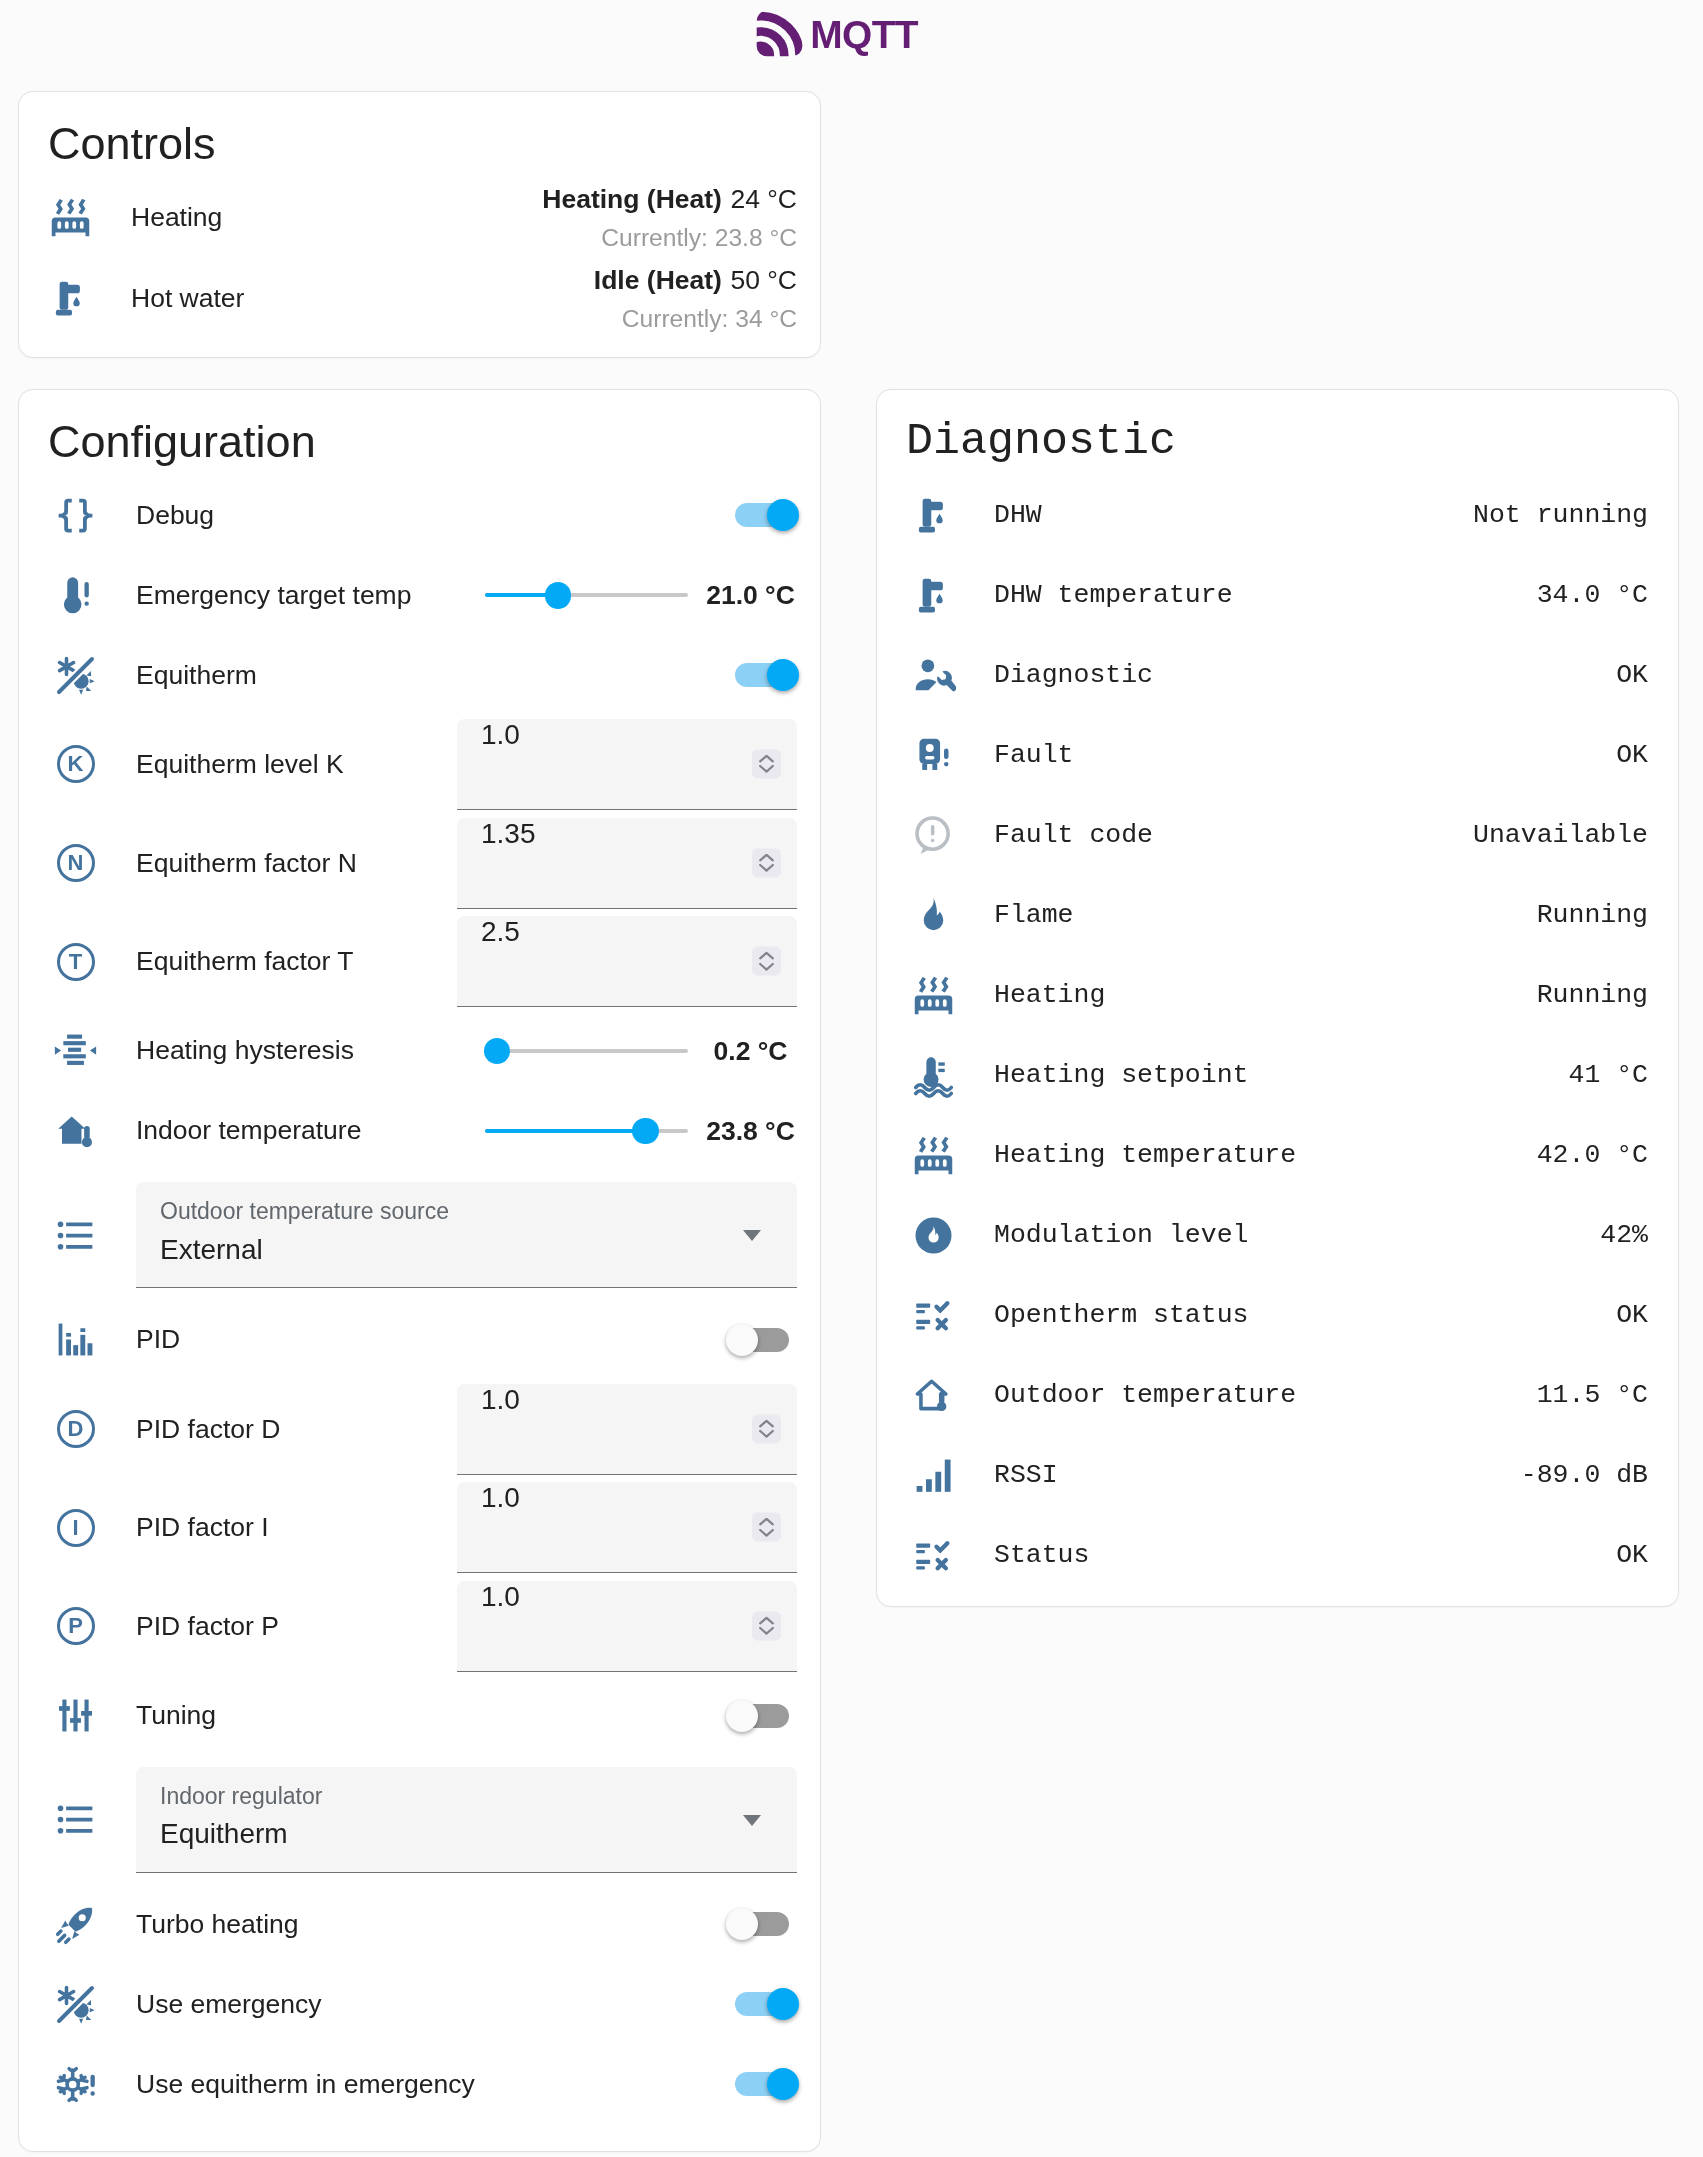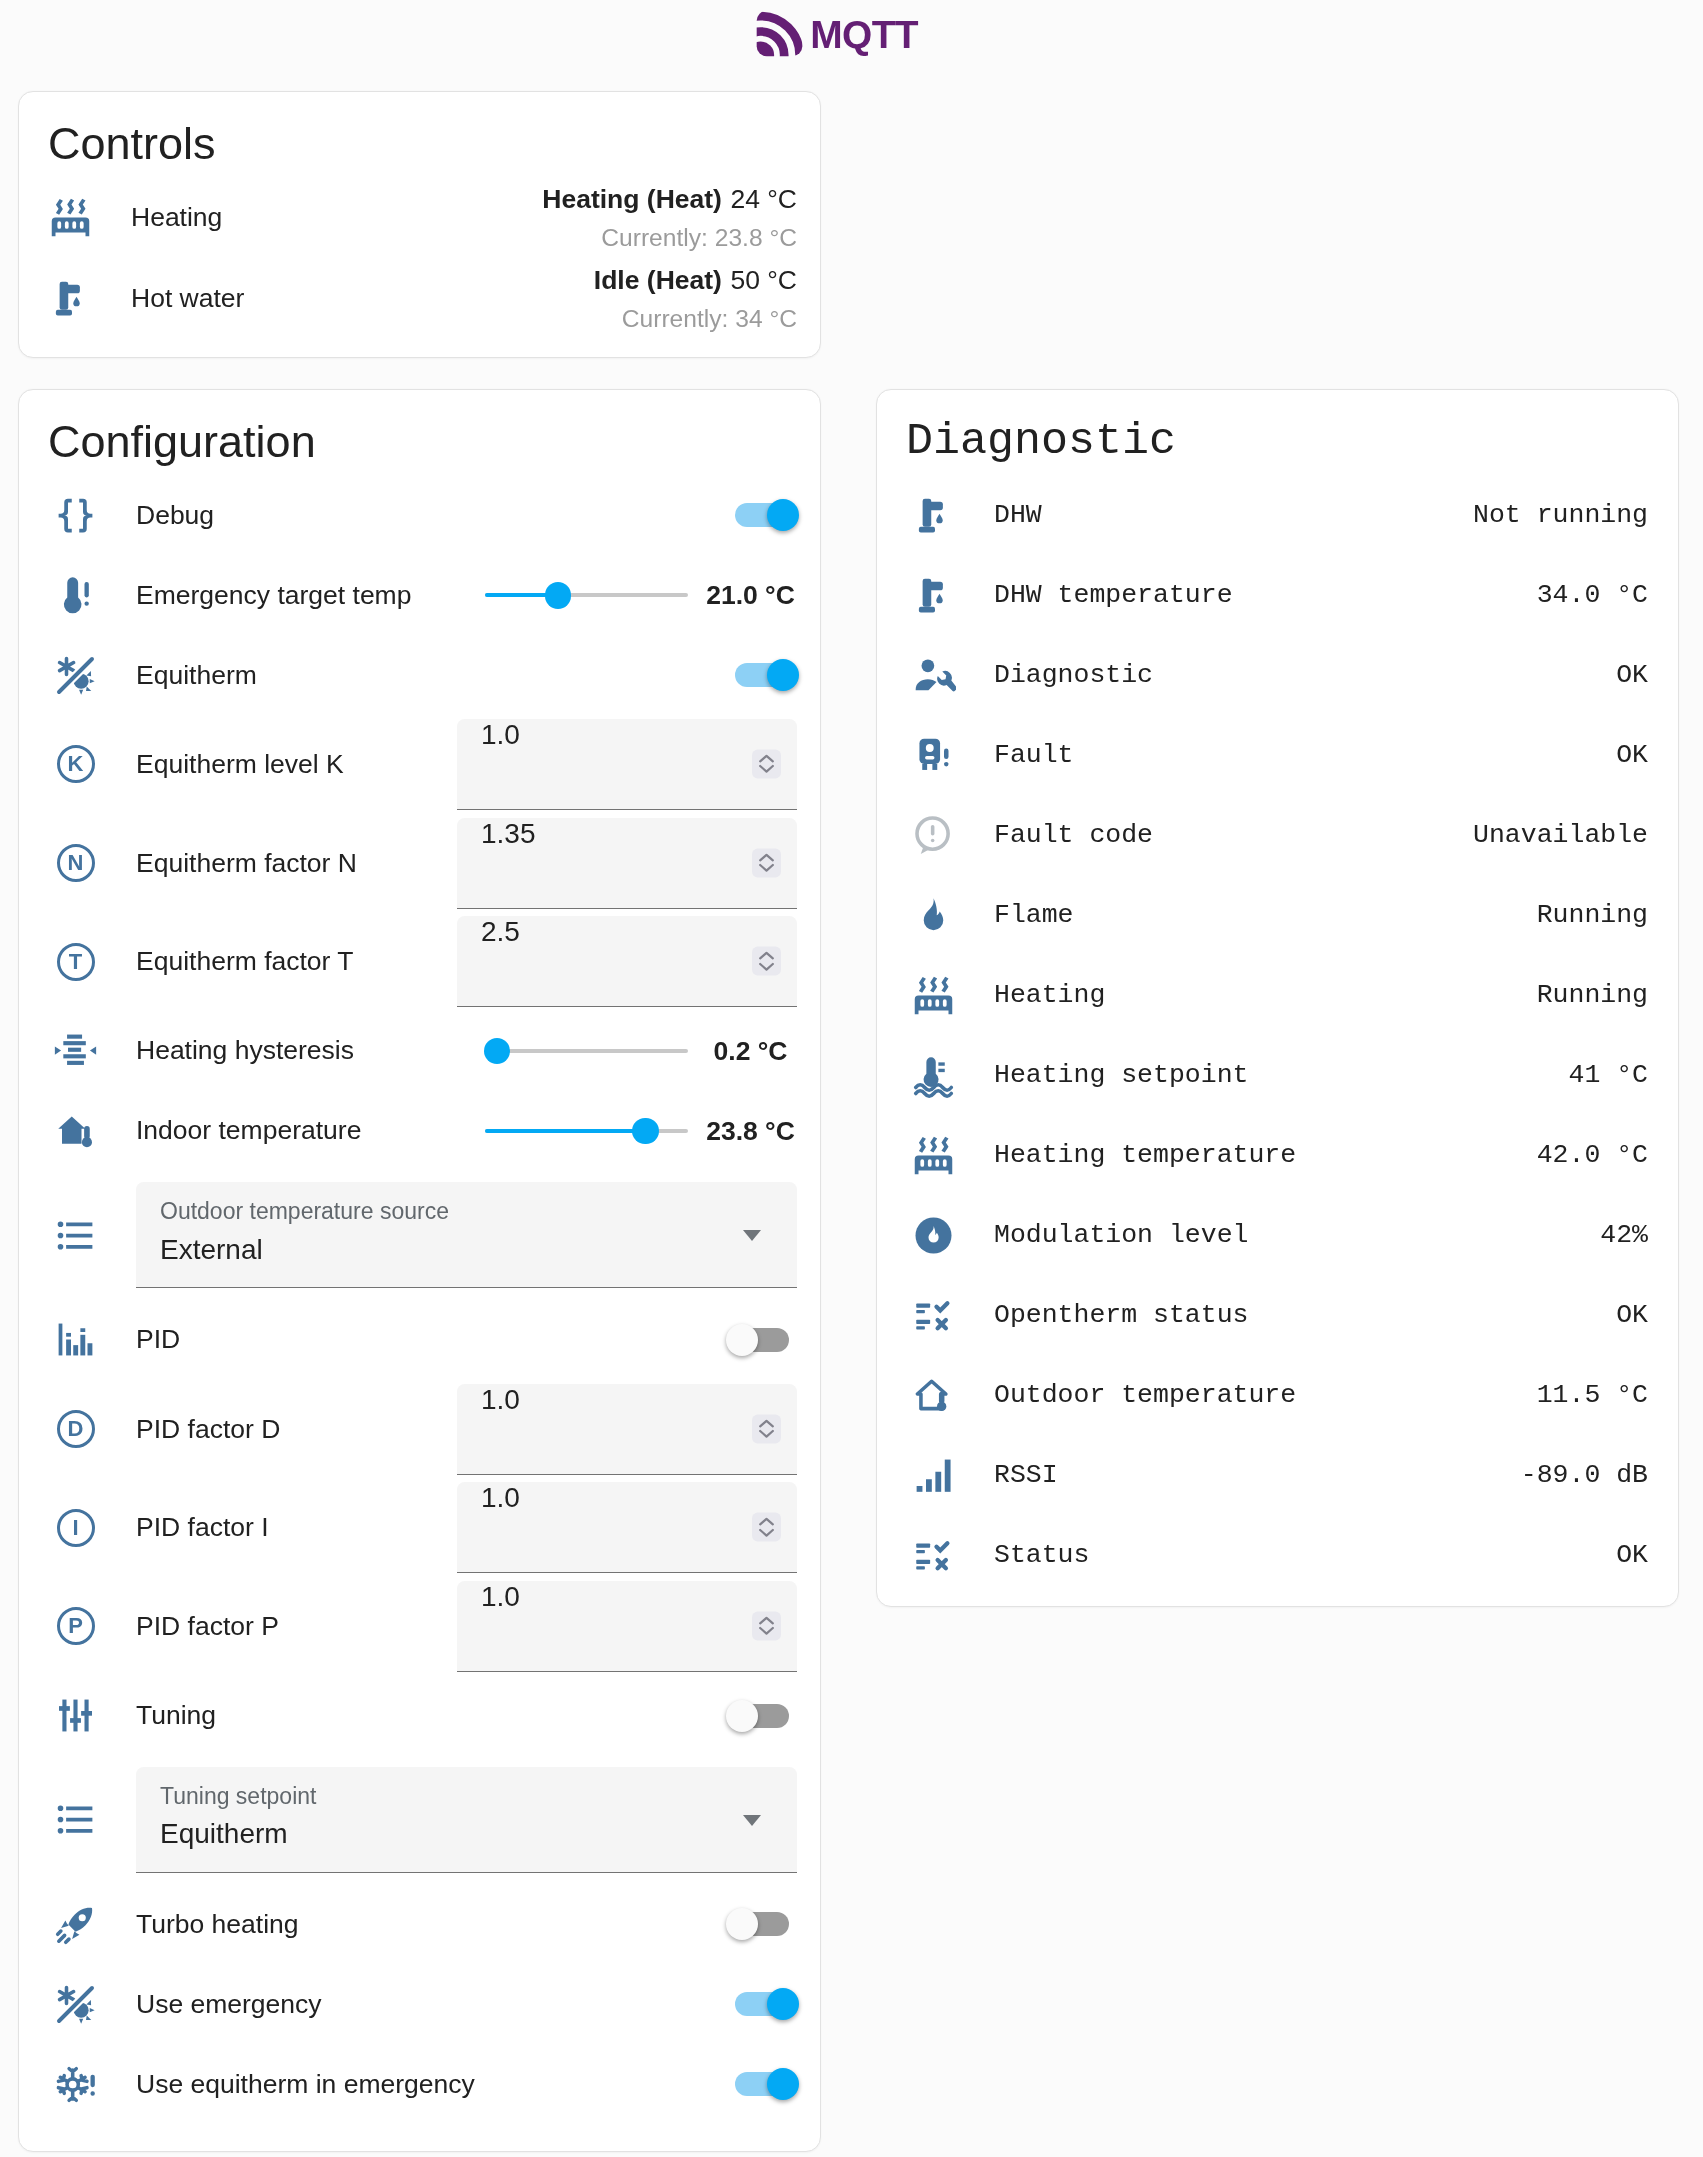--- a/index.html
+++ b/index.html
@@ -393,21 +393,21 @@
           <span class="thumb"></span>
         </span>
       </div>
       <div class="crow t-select">
         <span class="icon">
           <svg viewBox="0 0 24 24" fill="currentColor">
             <path d="M7 5h14v2H7V5m0 8v-2h14v2H7M4 4.5A1.5 1.5 0 0 1 5.5 6 1.5 1.5 0 0 1 4 7.5 1.5 1.5 0 0 1 2.5 6 1.5 1.5 0 0 1 4 4.5m0 6A1.5 1.5 0 0 1 5.5 12 1.5 1.5 0 0 1 4 13.5 1.5 1.5 0 0 1 2.5 12 1.5 1.5 0 0 1 4 10.5M7 19v-2h14v2H7m-3-2.5A1.5 1.5 0 0 1 5.5 18 1.5 1.5 0 0 1 4 19.5 1.5 1.5 0 0 1 2.5 18 1.5 1.5 0 0 1 4 16.5Z"></path>
           </svg>
         </span>
         <span class="selfield">
-          <span class="sel-label">Tuning setpoint</span>
+          <span class="sel-label">Indoor regulator</span>
           <span class="sel-value">Equitherm</span>
           <span class="sel-arrow"></span>
         </span>
       </div>
       <div class="crow t-toggle">
         <span class="icon">
           <svg viewBox="0 0 24 24">
             <g fill="currentColor">
               <path d="M20.8 3.2c-3.2-.5-6.6.9-9.3 3.6-1.5 1.5-2.6 3.3-3.3 5.2l3.8 3.8c1.9-.7 3.7-1.8 5.2-3.3 2.7-2.7 4.1-6.1 3.6-9.3Z"></path>
               <circle cx="15.6" cy="8.4" r="1.9" fill="#fff"></circle>

